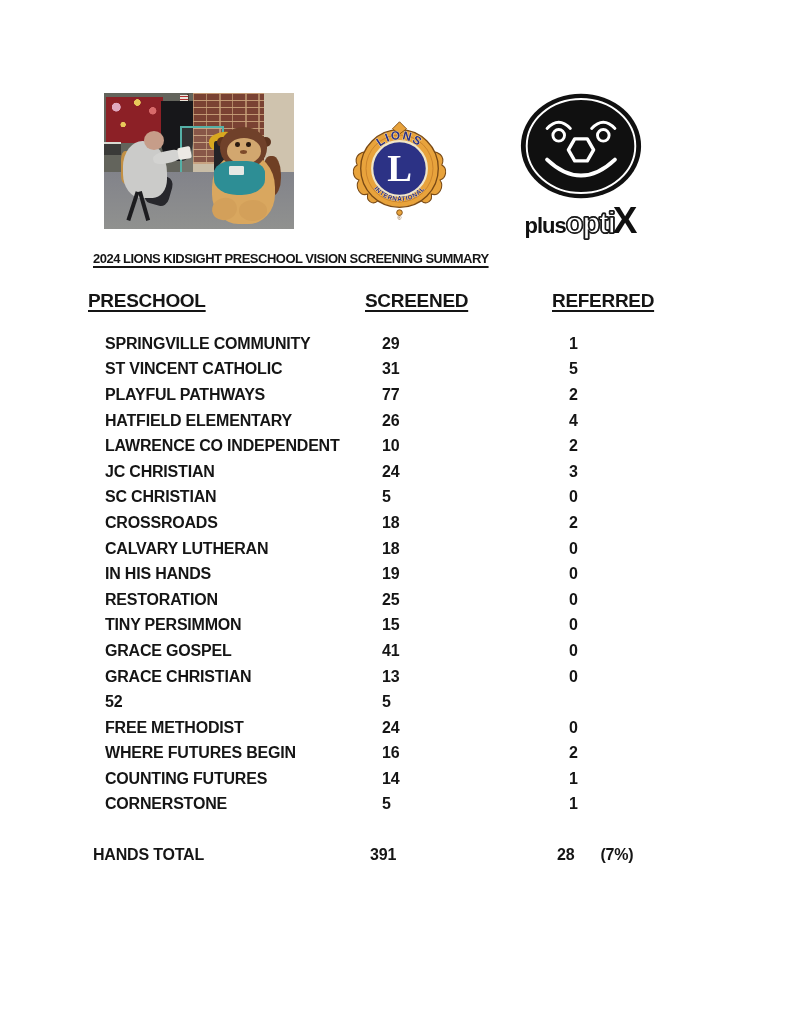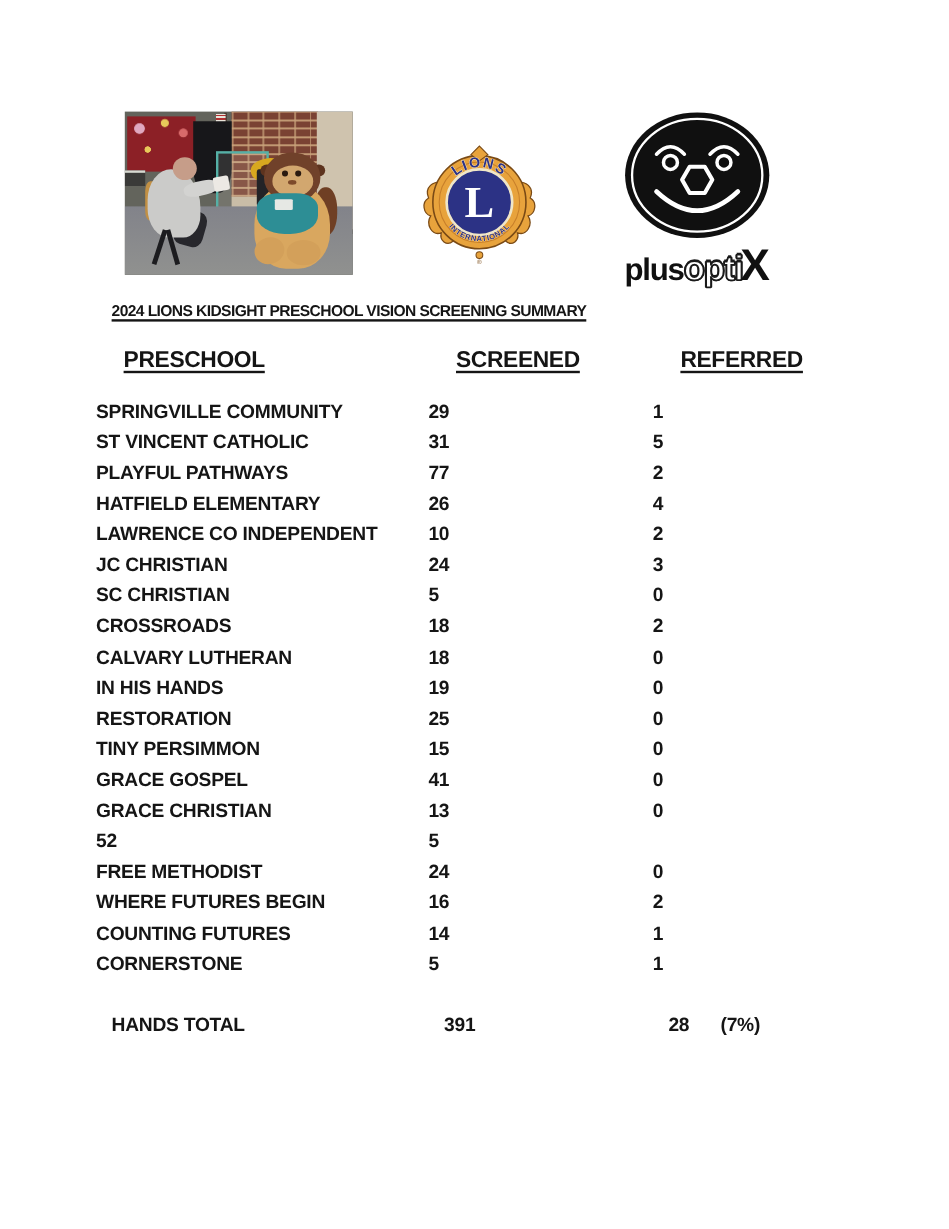--- a/index.html
+++ b/index.html
@@ -48,32 +48,32 @@
   .p-mk-nose{left:71.5%;top:42%;width:4%;height:3%;background:#7d4a2a;border-radius:50%;}
   .p-mk-shirt{left:58%;top:50%;width:27%;height:25%;background:#2d8e95;border-radius:35% 35% 45% 45%;}
   .p-mk-label{left:66%;top:54%;width:7.5%;height:6%;background:#e6e8e4;border-radius:10%;}
   .p-mk-legL{left:57%;top:77%;width:13%;height:16%;background:#d3a05a;border-radius:50%;transform:rotate(-18deg);}
   .p-mk-legR{left:71%;top:79%;width:15%;height:15%;background:#d3a05a;border-radius:50%;}
 
   
   .lions-logo{position:absolute;left:351px;top:111px;width:97px;height:115px;}
   .plusoptix{position:absolute;left:508px;top:91px;width:145px;display:flex;flex-direction:column;align-items:center;}
   .po-word{display:flex;align-items:baseline;font-weight:700;letter-spacing:-1px;line-height:1;margin-top:1px;}
-  .po-solid{font-size:26px;color:#101010;}
+  .po-solid{font-size:22px;color:#101010;}
   .po-outline{font-size:29px;color:#ffffff;-webkit-text-stroke:1.4px #1a1a1a;
     text-shadow:1px 0 #1a1a1a,-1px 0 #1a1a1a,0 1px #1a1a1a,0 -1px #1a1a1a;}
   .po-x{font-size:37px;font-weight:800;color:#101010;margin-left:-2px;}
 
   
   .title{position:absolute;left:93px;top:251px;font-size:13px;font-weight:700;letter-spacing:-0.5px;white-space:nowrap;
     text-decoration:underline;text-decoration-thickness:2px;text-underline-offset:3px;}
-  .headers{position:absolute;left:103px;top:290px;width:640px;display:grid;grid-template-columns:277px 187px 1fr;
+  .headers{position:absolute;left:88px;top:290px;width:640px;display:grid;grid-template-columns:277px 187px 1fr;
     font-size:19px;font-weight:700;letter-spacing:-0.3px;}
   .headers span{justify-self:start;text-decoration:underline;text-decoration-thickness:2px;text-underline-offset:3px;}
-  #rows-host{position:absolute;left:80px;top:331px;width:640px;}
+  #rows-host{position:absolute;left:105px;top:331px;width:640px;}
   .row{display:grid;grid-template-columns:277px 187px 1fr;height:25.6px;align-items:center;
     font-size:16px;font-weight:700;letter-spacing:-0.2px;white-space:nowrap;}
   .grand{position:absolute;left:93px;top:842px;width:640px;}
   .ref-cell{display:inline-flex;align-items:center;}
   .pct{margin-left:26px;}
 </style>
 </head>
 <body>
 
 <div class="photo">

